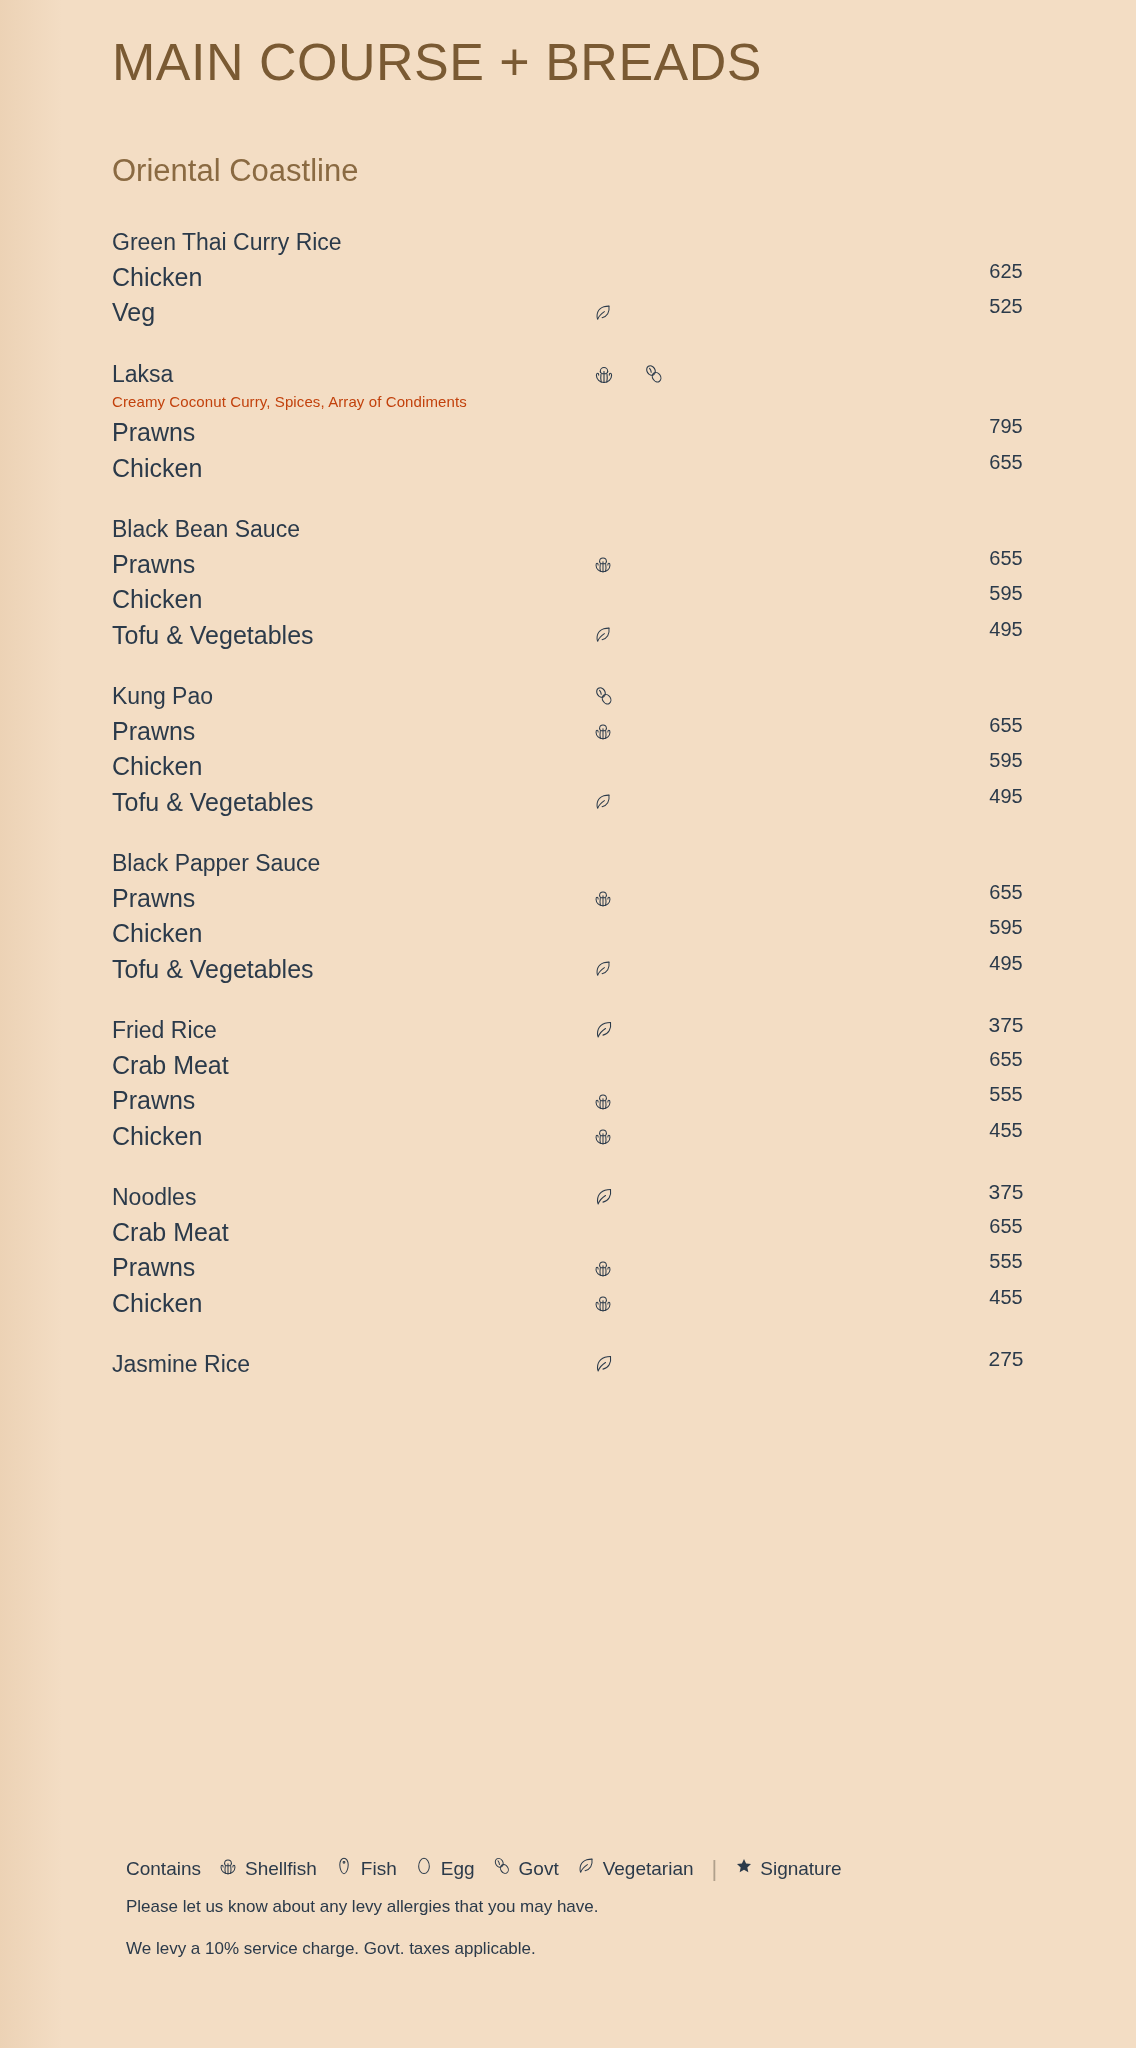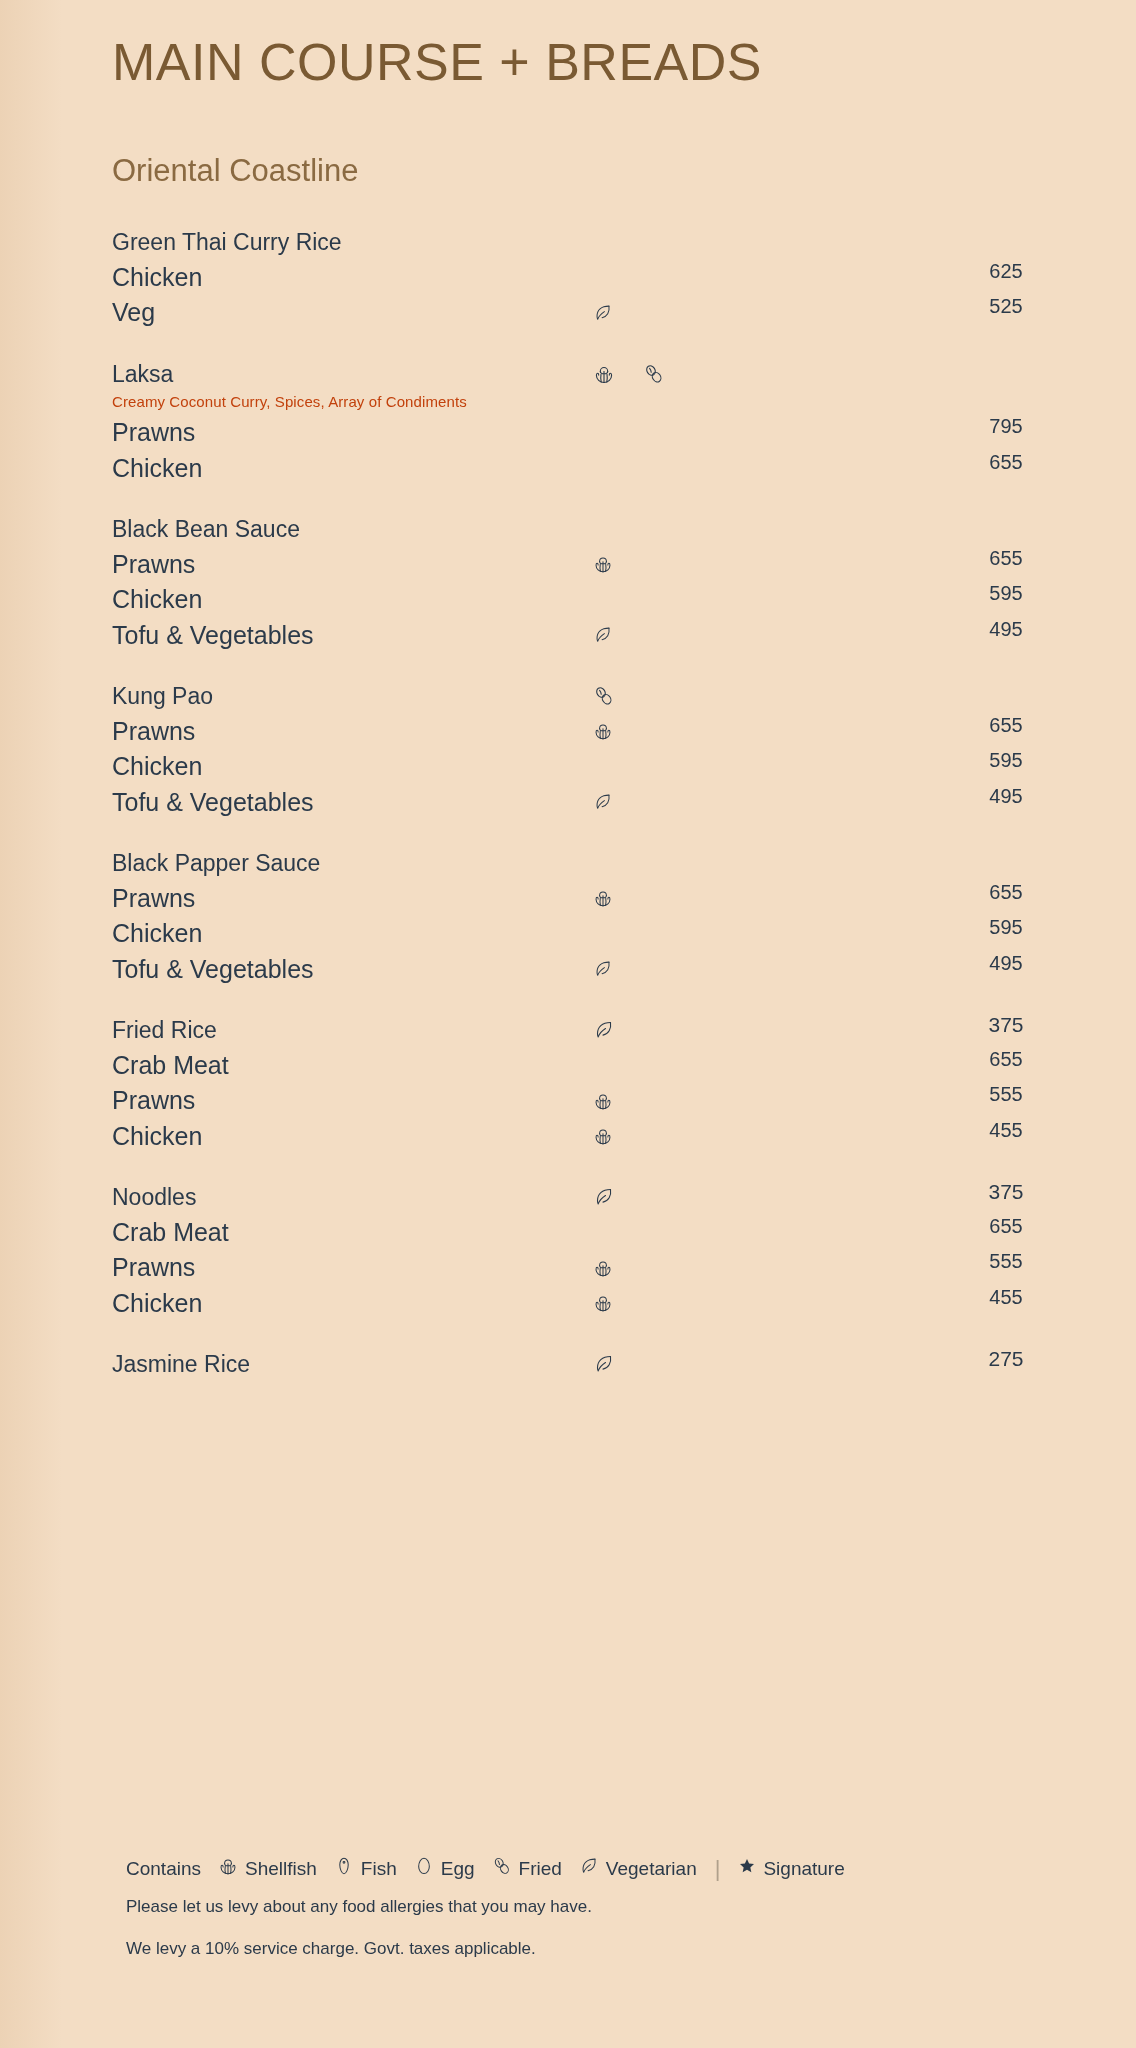--- a/index.html
+++ b/index.html
@@ -467,33 +467,33 @@
               <path d="M12 3.5c3.3 0 5.8 4.6 5.8 9 0 4.3-2.6 7.8-5.8 7.8S6.2 16.8 6.2 12.5c0-4.4 2.5-9 5.8-9z"></path>
             </svg></span>
           <span>Egg</span>
         </span>
         <span class="lg-item">
           <span><svg width="22" height="22" viewBox="0 0 24 24" fill="none" stroke="#2b3a4a" stroke-width="1.1" stroke-linecap="round" stroke-linejoin="round">
               <ellipse cx="9" cy="8.5" rx="4" ry="5" transform="rotate(-32 9 8.5)"></ellipse>
               <ellipse cx="14.6" cy="15.2" rx="4" ry="5" transform="rotate(-32 14.6 15.2)"></ellipse>
               <path d="M7.6 6.3c1.1 1.3 1.6 2.7 1.6 4"></path>
             </svg></span>
-          <span>Fried</span>
+          <span>Govt</span>
         </span>
         <span class="lg-item">
           <span><svg width="22" height="22" viewBox="0 0 24 24" fill="none" stroke="#2b3a4a" stroke-width="1.1" stroke-linecap="round" stroke-linejoin="round">
               <path d="M18.5 4.5C10 4.5 5.5 9 5.5 15.5c0 2 .7 3.4.7 3.4S8 14 13.5 10.5"></path>
               <path d="M18.5 4.5c1 6.5-2 11.5-7.5 12.6"></path>
             </svg></span>
           <span>Vegetarian</span>
         </span>
         <span class="divider">|</span>
         <span class="lg-item">
           <span><svg width="20" height="20" viewBox="0 0 24 24" fill="#2b3a4a" stroke="none">
               <path d="M12 3.6l2.5 5.4 5.9.7-4.4 4 1.2 5.8L12 16.6 6.8 19.5 8 13.7l-4.4-4 5.9-.7z"></path>
             </svg></span>
           <span>Signature</span>
         </span>
       </div>
-    <div class="note">Please let us levy about any food allergies that you may have.</div>
+    <div class="note">Please let us know about any levy allergies that you may have.</div>
     <div class="note" style="margin-top:16px">We levy a 10% service charge. Govt. taxes applicable.</div>
   </div>
 </div>
 
 </body></html>

